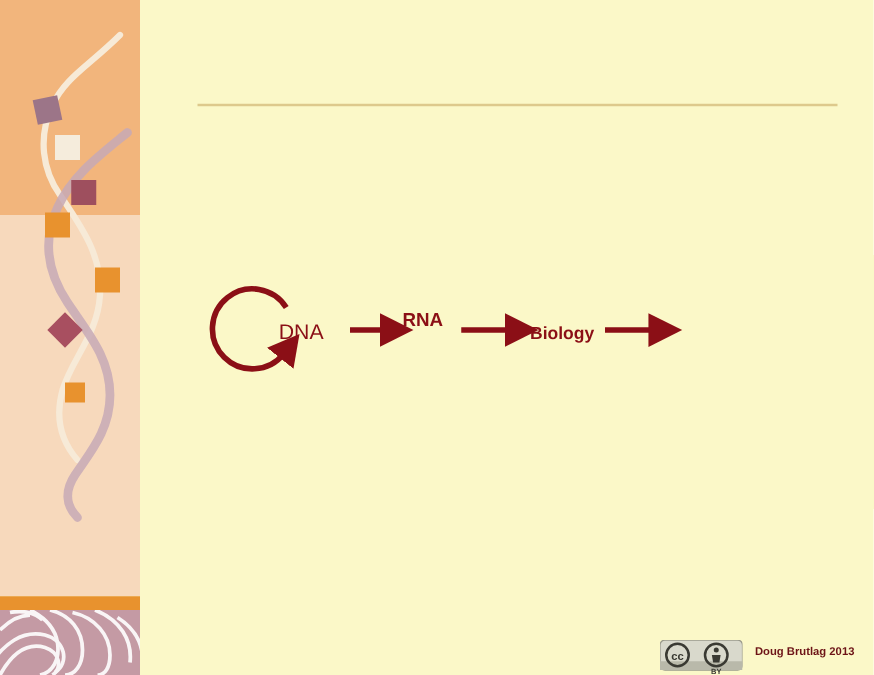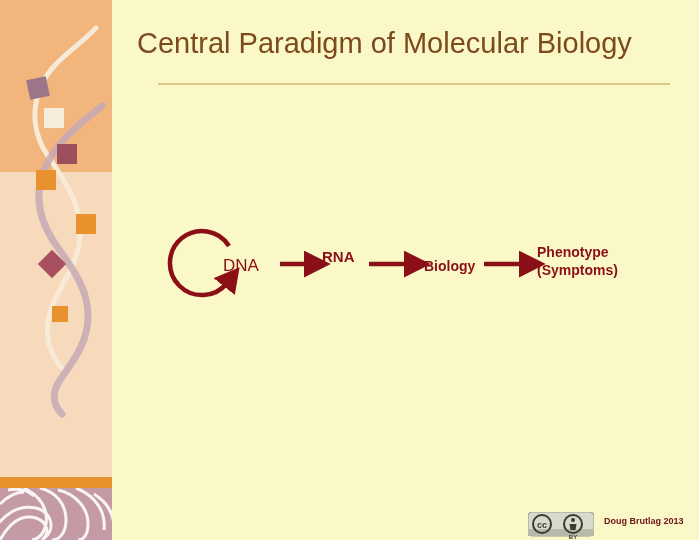--- a/index.html
+++ b/index.html
@@ -179,21 +179,20 @@
           <path d="M 58 2 C 76 6 88 20 88 36 C 88 46 84 52 78 52"></path>
           <path d="M 76 0 C 96 8 106 24 104 42"></path>
           <path d="M 94 6 C 110 16 116 30 114 48"></path>
           <path d="M 8 2 C 18 0 28 2 34 8"></path>
           <path d="M 0 16 C 8 8 16 4 24 4"></path>
         </g>
       </svg>
     </div>
   </div>
 
-  <div id="title">Central Paradigm of Molecular Biology</div>
   <div id="title-rule"></div>
 
   <svg id="diagram" viewBox="0 0 699 540">
     <defs>
       <marker id="ah" markerWidth="7" markerHeight="7" refX="0.5" refY="3" orient="auto" markerUnits="strokeWidth">
         <path d="M 0 0 L 6 3 L 0 6 z" fill="#8b0f16"></path>
       </marker>
       <marker id="ah-loop" markerWidth="6" markerHeight="6" refX="1" refY="3" orient="auto" markerUnits="strokeWidth">
         <path d="M 0 0 L 5.5 3 L 0 6 z" fill="#8b0f16"></path>
       </marker>
@@ -207,24 +206,20 @@
     <line x1="280" y1="264" x2="306" y2="264" stroke="#8b0f16" stroke-width="4.5" marker-end="url(#ah)"></line>
 
     <line x1="369" y1="264" x2="406" y2="264" stroke="#8b0f16" stroke-width="4.5" marker-end="url(#ah)"></line>
 
     <line x1="484" y1="264" x2="521" y2="264" stroke="#8b0f16" stroke-width="4.5" marker-end="url(#ah)"></line>
   </svg>
 
   <div class="node-label" id="label-dna">DNA</div>
   <div class="node-label" id="label-rna">RNA</div>
   <div class="node-label" id="label-protein">Biology</div>
-  <div class="node-label" id="label-phenotype">
-    <span class="ln">Phenotype</span>
-    <span class="ln">(Symptoms)</span>
-  </div>
 
   <svg id="cc-badge" viewBox="0 0 66 28">
     <rect x="0" y="0" width="66" height="24" rx="4" fill="#d9d9cc" stroke="#9a9a8c" stroke-width="1"></rect>
     <rect x="0" y="17" width="66" height="7" fill="#b9b9aa"></rect>
     <g>
       <circle cx="14" cy="12" r="9" fill="none" stroke="#3a3a33" stroke-width="2"></circle>
       <text x="14" y="16" font-family="'Liberation Sans', sans-serif" font-size="9" font-weight="bold" fill="#3a3a33" text-anchor="middle">cc</text>
     </g>
     <g>
       <circle cx="45" cy="12" r="9" fill="none" stroke="#3a3a33" stroke-width="2"></circle>

